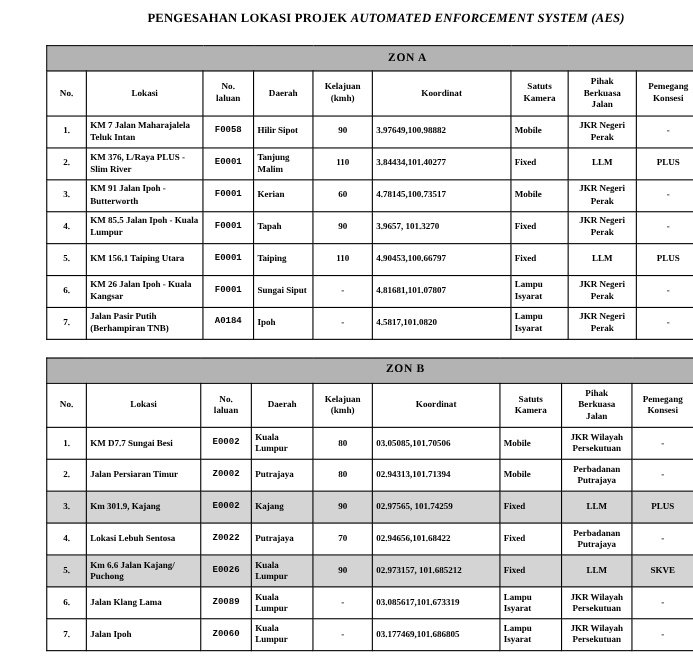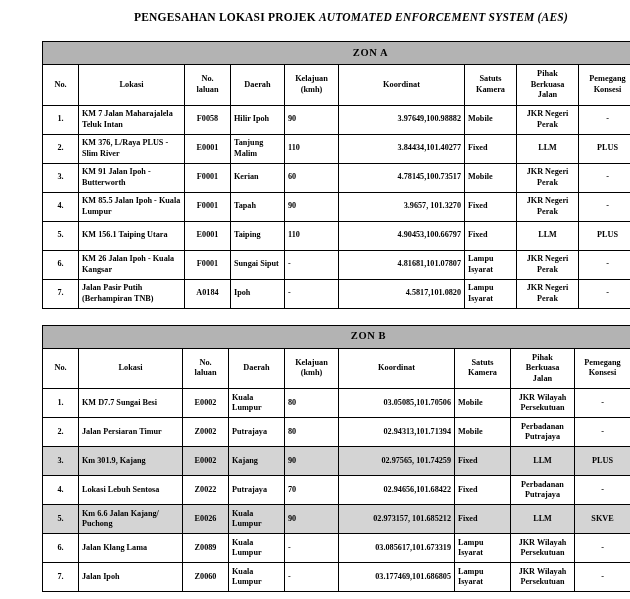--- a/index.html
+++ b/index.html
@@ -63,24 +63,24 @@
   }
   thead th.colhead {
     text-align: center;
     font-size: 8.3px;
     padding: 4px 2px;
     background: #ffffff;
     height: 26px;
   }
   td.c-no { text-align: center; }
   td.c-lok { text-align: left; padding-left: 5px; }
-  td.c-lal { text-align: center; }
+  td.c-lal { text-align: center; font-family: Liberation Mono, monospace; }
   td.c-dae { text-align: left; padding-left: 5px; }
-  td.c-kel { }
-  td.c-koo { text-align: right; }
+  td.c-kel { text-align: center; }
+  td.c-koo { text-align: left; }
   td.c-sat { text-align: left; }
   td.c-pbj { text-align: center; }
   td.c-pk  { text-align: center; }
   td.c-mah { text-align: center; }
   tr.shaded td { background: #d4d4d4; }
   tr.body-row td { height: 22px; }
 
   .gap { height: 11px; }
   .gap-small { height: 8px; }
 </style>
@@ -140,21 +140,21 @@
             <span>Konsesi</span>
           </th>
           <th class="colhead">Mahkamah</th>
         </tr>
       </thead>
       <tbody>
           <tr class="body-row">
             <td class="c-no">1.</td>
             <td class="c-lok">KM 7 Jalan Maharajalela Teluk Intan</td>
             <td class="c-lal">F0058</td>
-            <td class="c-dae">Hilir Ipoh</td>
+            <td class="c-dae">Hilir Sipot</td>
             <td class="c-kel">90</td>
             <td class="c-koo">3.97649,100.98882</td>
             <td class="c-sat">Mobile</td>
             <td class="c-pbj">JKR Negeri Perak</td>
             <td class="c-pk">-</td>
             <td class="c-mah">Teluk Intan</td>
           </tr>
           <tr class="body-row">
             <td class="c-no">2.</td>
             <td class="c-lok">KM 376, L/Raya PLUS - Slim River</td>

